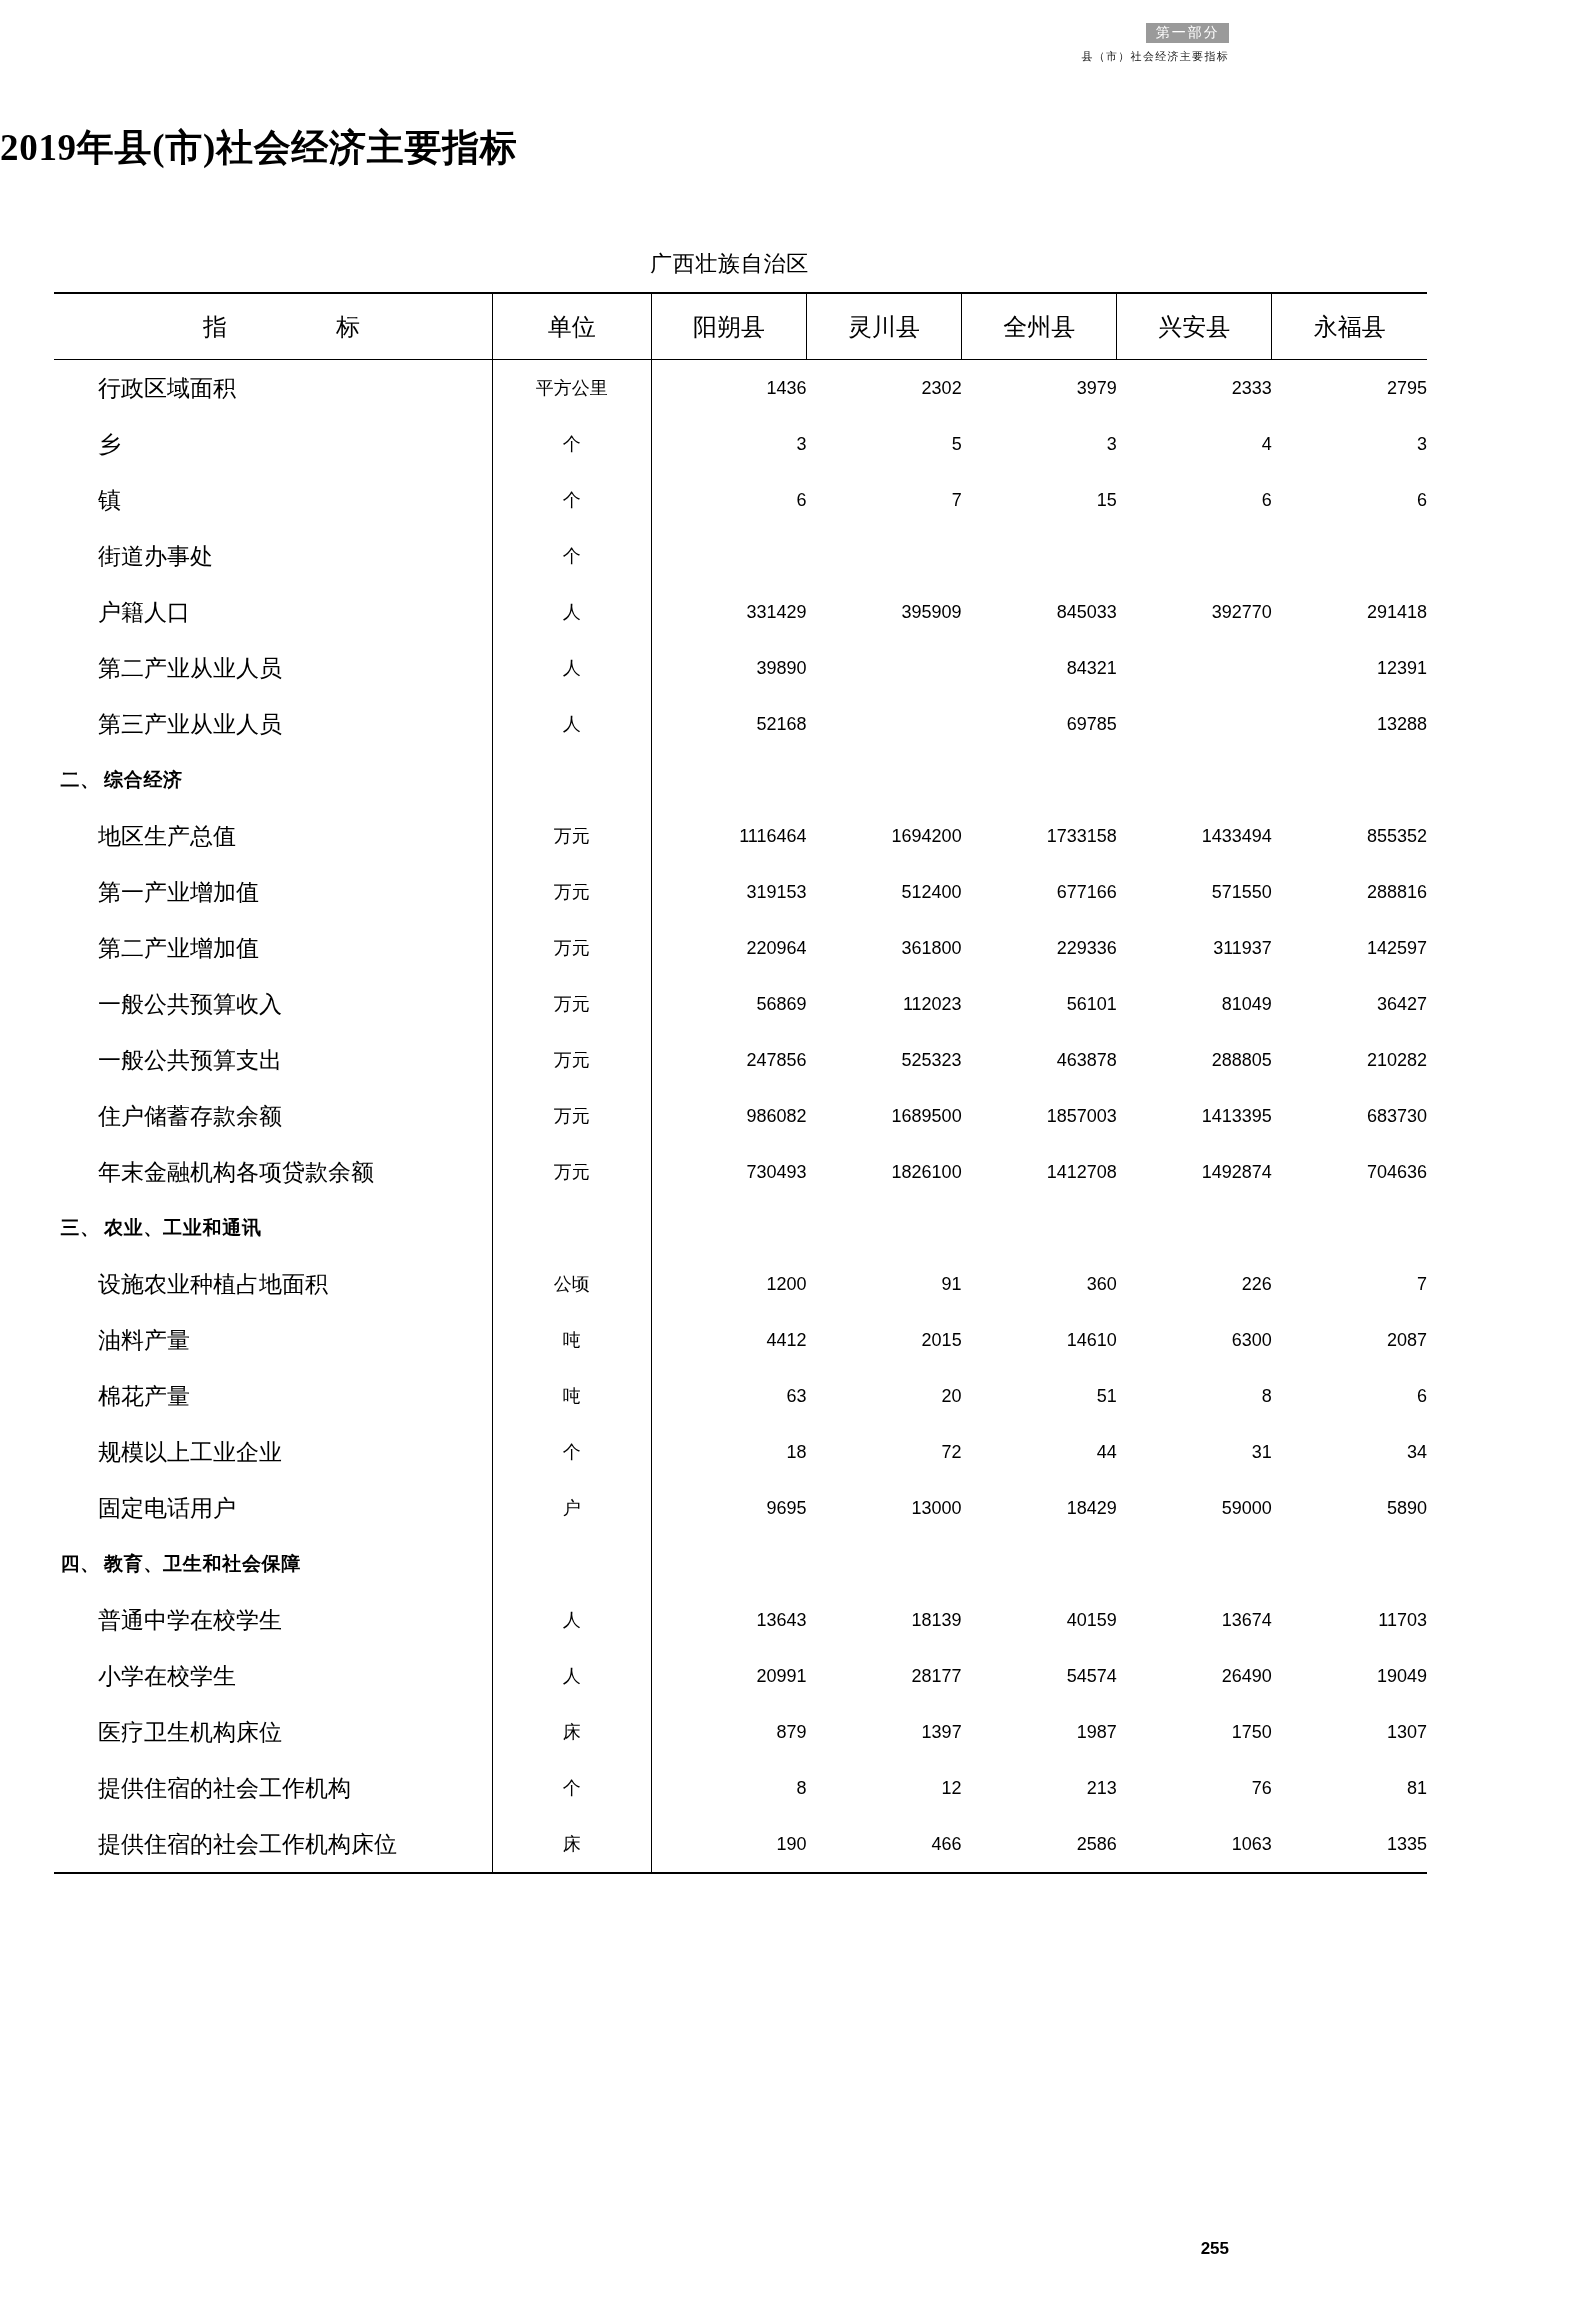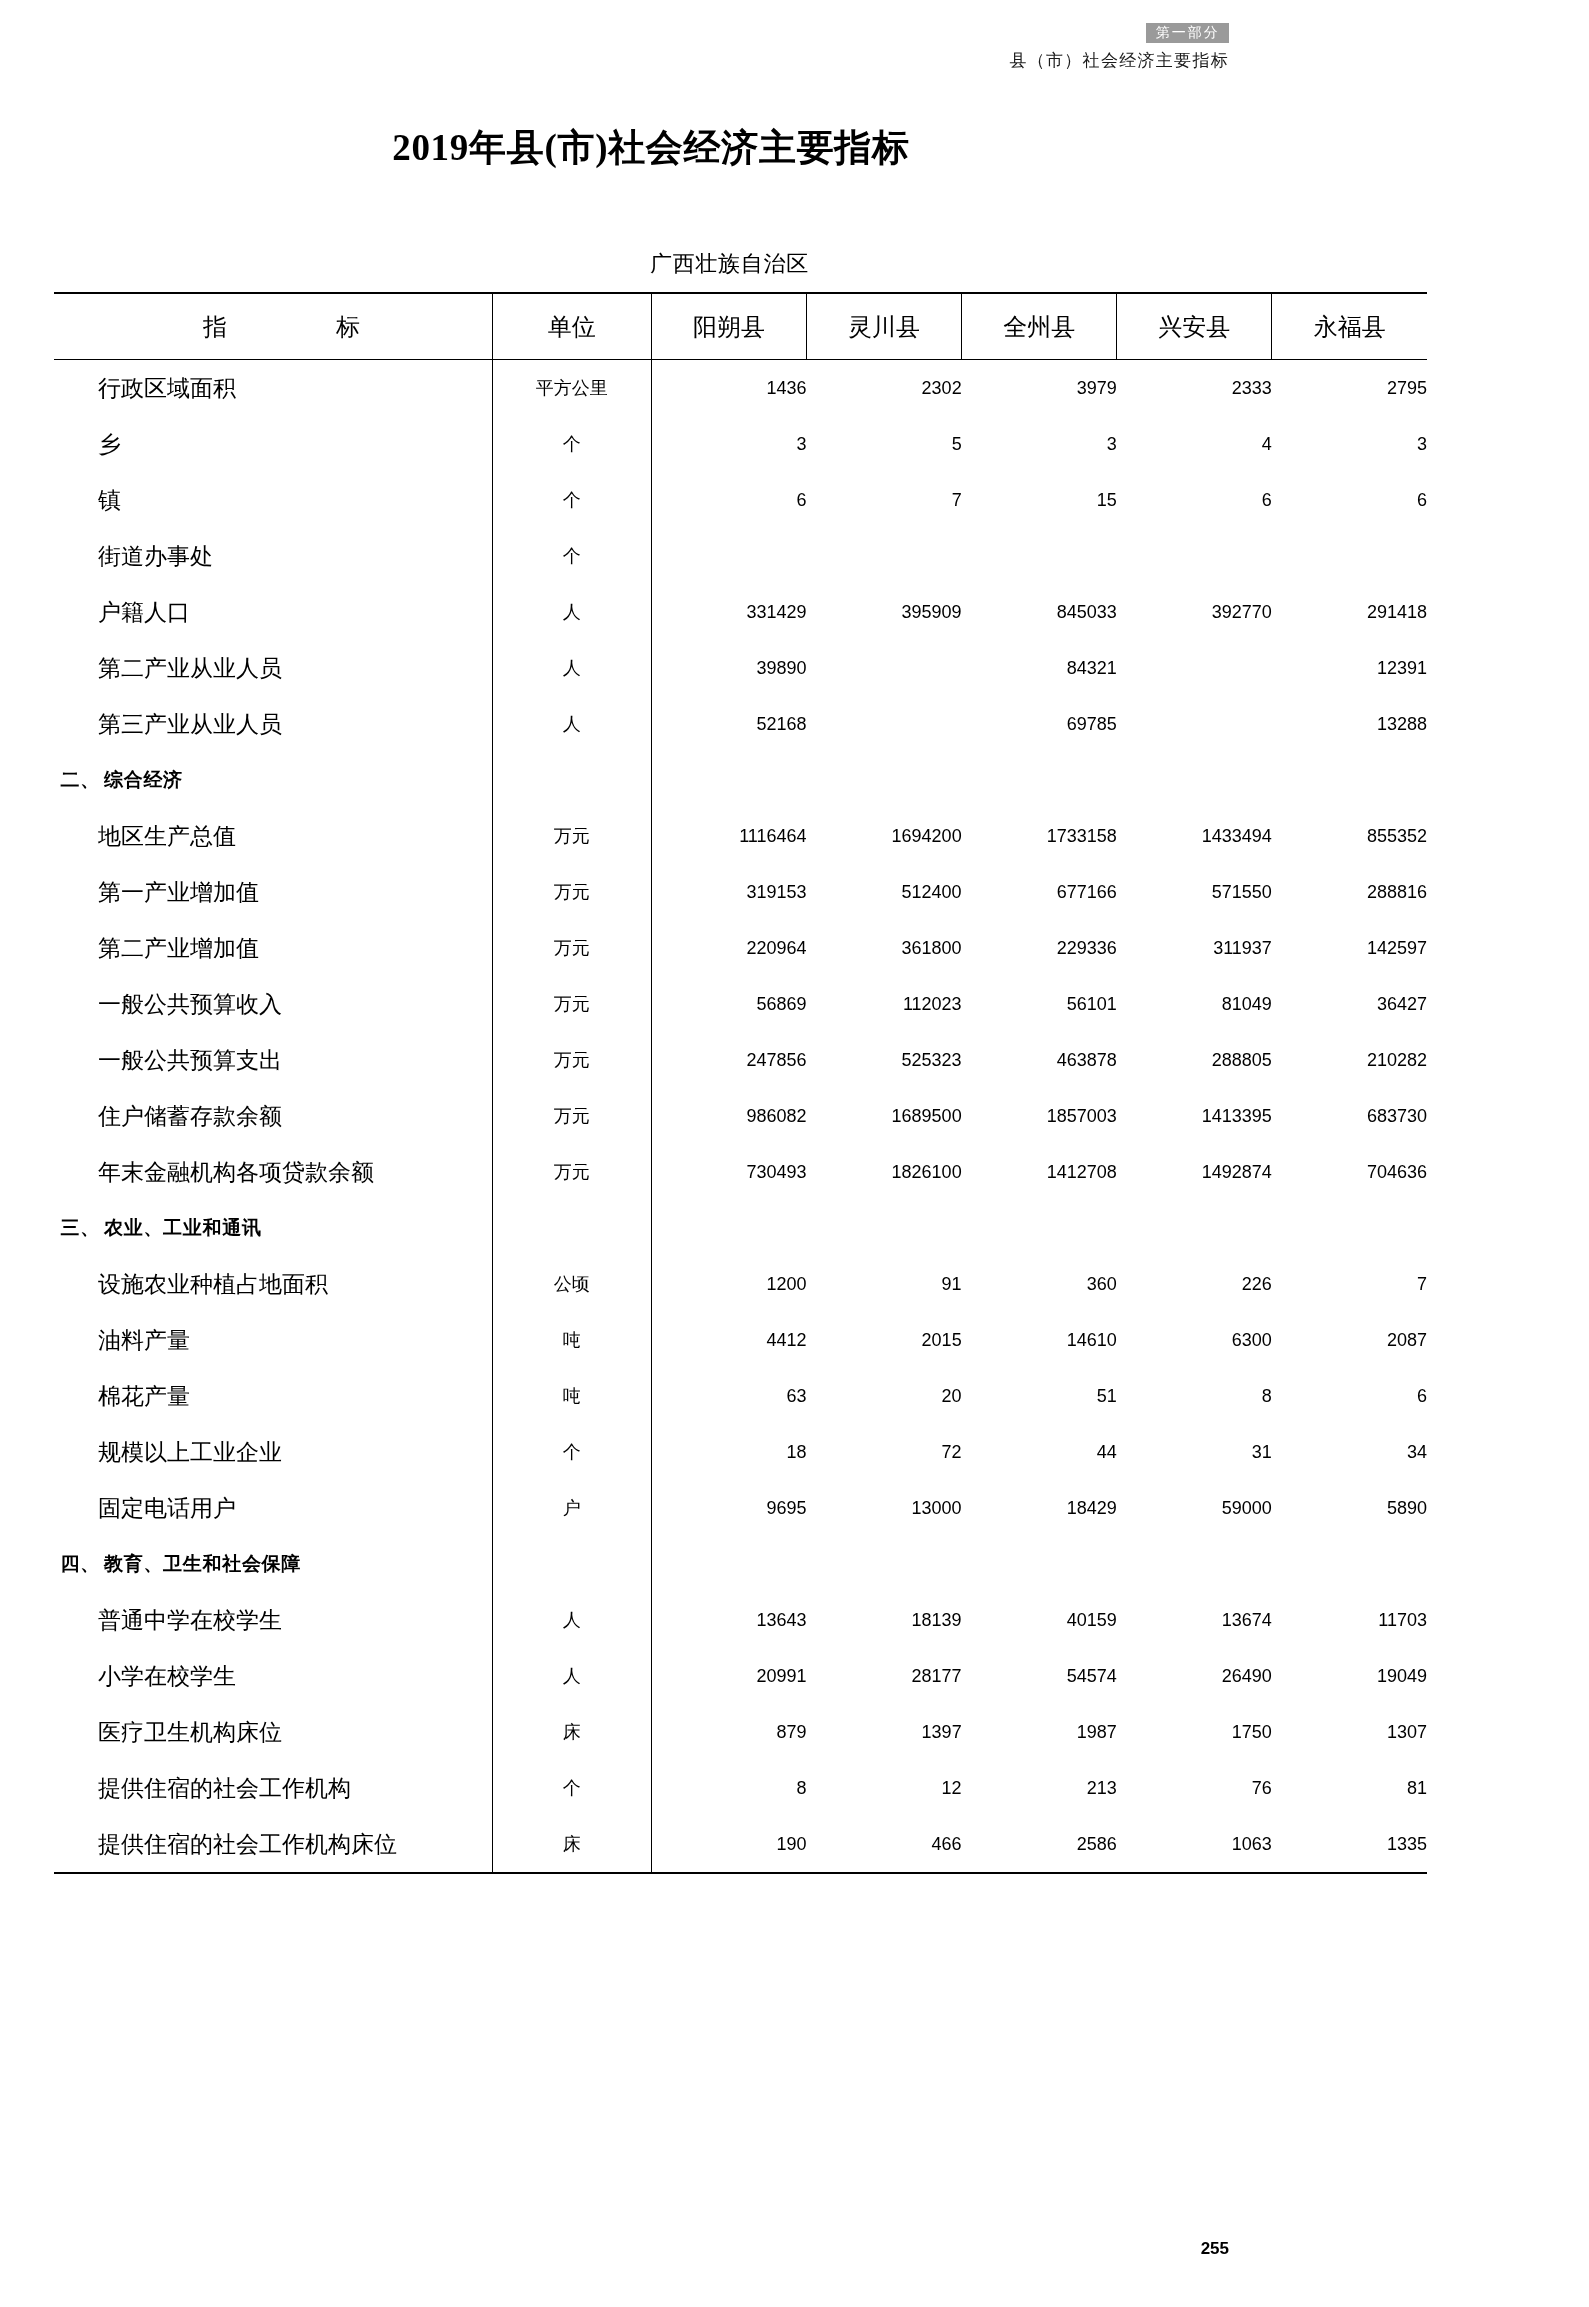--- a/index.html
+++ b/index.html
@@ -36,31 +36,31 @@
     color: #ffffff;
     font-family: "Liberation Sans", "DejaVu Sans", sans-serif;
     font-size: 14px;
     letter-spacing: 2px;
     padding: 2.7px 9.3px 3.3px 9.3px;
     line-height: 1;
   }
   .runhead-sub {
     margin-top: 6px;
     font-family: Liberation Mono, monospace;
-    font-size: 17px;
+    font-size: 11px;
     letter-spacing: 1.3px;
     color: #1a1a1a;
   }
 
   
   .doc-title {
     position: absolute;
     left: 0; right: 0;
     top: 123px;
-    text-align: center;
+    text-align: left;
     font-size: 37px;
     font-weight: bold;
     letter-spacing: 0.7px;
     font-family: "Liberation Serif", "DejaVu Serif", serif;
   }
   .doc-subtitle {
     position: absolute;
     left: 650px;
     top: 249px;
     font-size: 22px;

